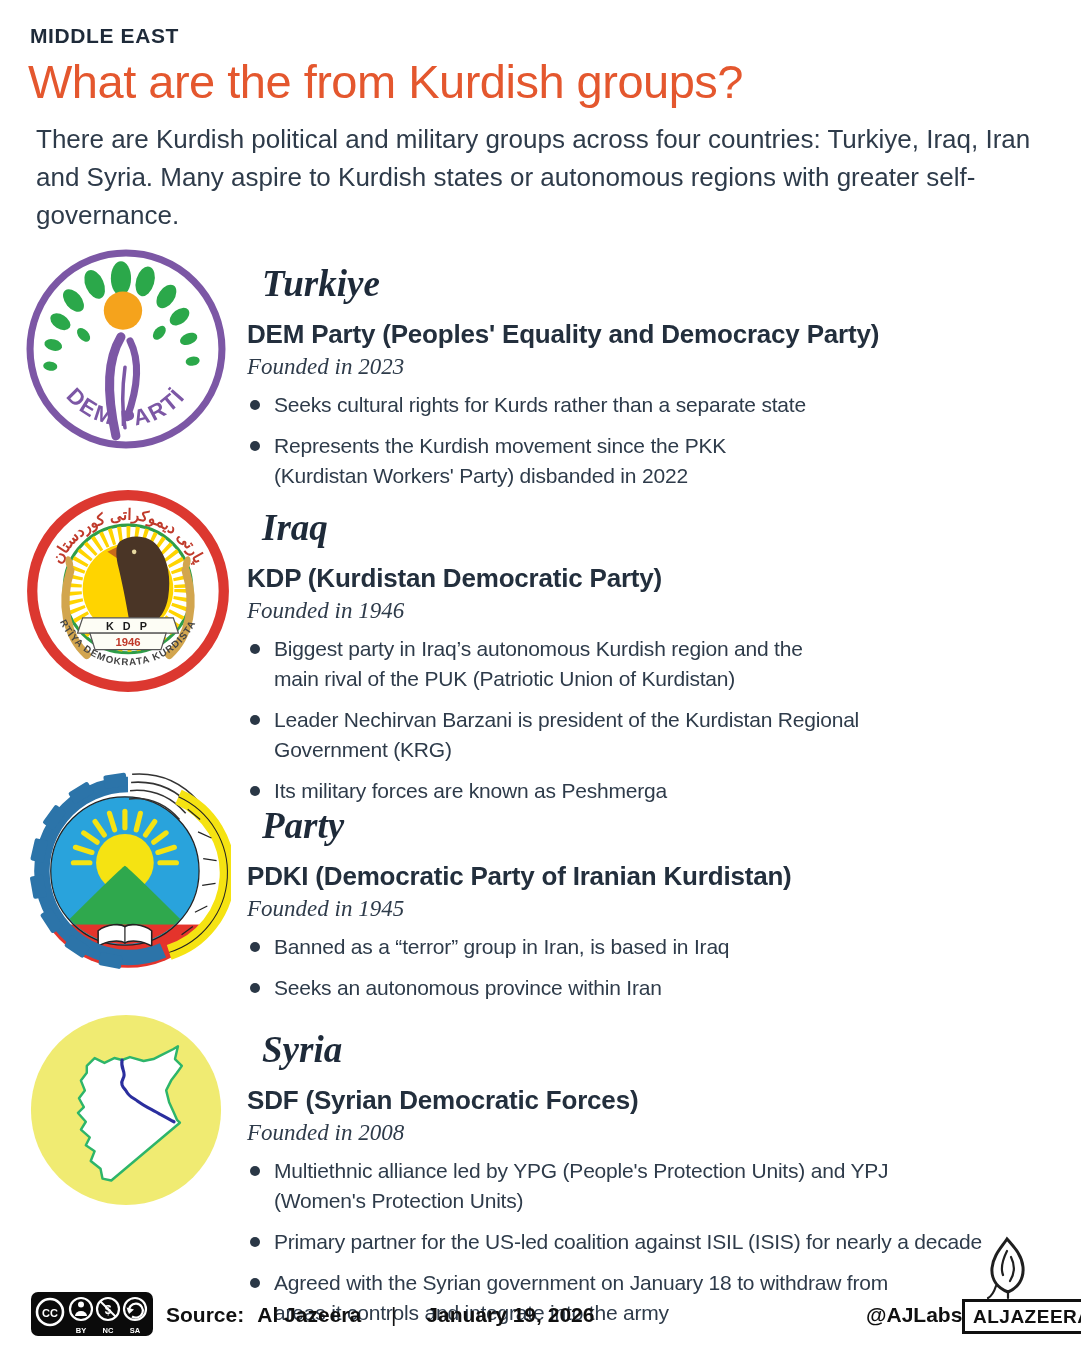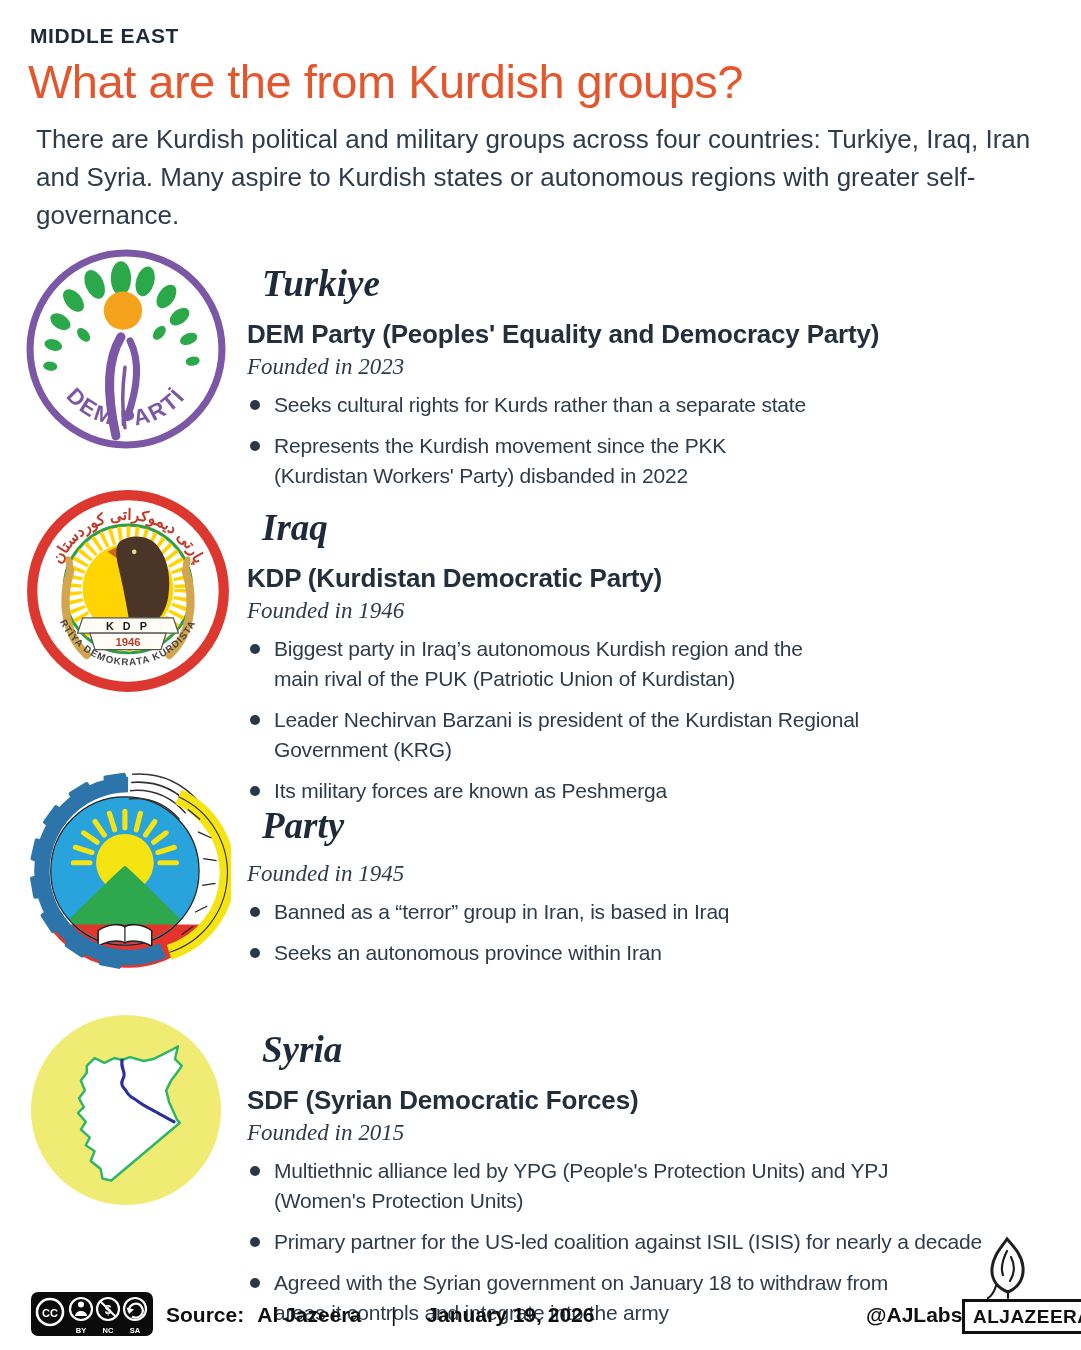--- a/index.html
+++ b/index.html
@@ -195,41 +195,42 @@
           <line x1="158" y1="40" x2="170" y2="50" stroke="#222" stroke-width="1.2"></line>
           <line x1="168" y1="62" x2="181" y2="68" stroke="#222" stroke-width="1.2"></line>
           <line x1="173" y1="88" x2="186" y2="90" stroke="#222" stroke-width="1.2"></line>
           <line x1="172" y1="114" x2="185" y2="112" stroke="#222" stroke-width="1.2"></line>
           <line x1="165" y1="140" x2="177" y2="134" stroke="#222" stroke-width="1.2"></line>
           <line x1="152" y1="162" x2="163" y2="154" stroke="#222" stroke-width="1.2"></line>
         </g>
       </svg>
       <div class="stext" style="padding-top:24px;">
         <div class="country">Party</div>
+        <div class="party">PDKI (Democratic Party of Iranian Kurdistan)</div>
         <div class="founded">Founded in 1945</div>
         <ul class="bullets">
           <li>Banned as a “terror” group in Iran, is based in Iraq</li>
           <li>Seeks an autonomous province within Iran</li>
         </ul>
       </div>
     </div>
 
     <div class="section" style="top:1008px;">
       <svg class="logo" style="left:28px;top:4px;" width="196" height="196" viewBox="0 0 200 200">
         <circle cx="100" cy="100" r="97" fill="#F0EB72"></circle>
         <path d="M60,55 L68,47 L78,52 L88,47 L96,49 L104,46 L118,50 L128,48 L136,44 L148,38 L153,35
                  L150,48 L157,55 L152,62 L146,70 L141,80 L144,92 L149,103 L152,110 L155,113
                  L85,172 L76,170 L74,160 L64,152 L68,142 L59,136 L63,128 L54,120 L59,112
                  L51,103 L57,97 L52,88 L58,80 L54,70 L60,62 Z" fill="#ffffff" stroke="#2DB56A" stroke-width="2.5" stroke-linejoin="round"></path>
         <path d="M96,49 C94,58 101,62 97,68 C93,75 99,78 101,82 C103,86 108,88 112,91 C120,97 128,100 134,104 C140,107 145,110 149,112" fill="none" stroke="#2A2E9E" stroke-width="3.2" stroke-linecap="round"></path>
       </svg>
       <div class="stext" style="padding-top:8px;">
         <div class="country">Syria</div>
         <div class="party">SDF (Syrian Democratic Forces)</div>
-        <div class="founded">Founded in 2015</div>
+        <div class="founded">Founded in 2008</div>
         <ul class="bullets">
           <li>Multiethnic alliance led by YPG (People's Protection Units) and YPJ
 (Women's Protection Units)</li>
           <li>Primary partner for the US-led coalition against ISIL (ISIS) for nearly a decade</li>
           <li>Agreed with the Syrian government on January 18 to withdraw from
 areas it controls and integrate into the army</li>
         </ul>
       </div>
     </div>
 

